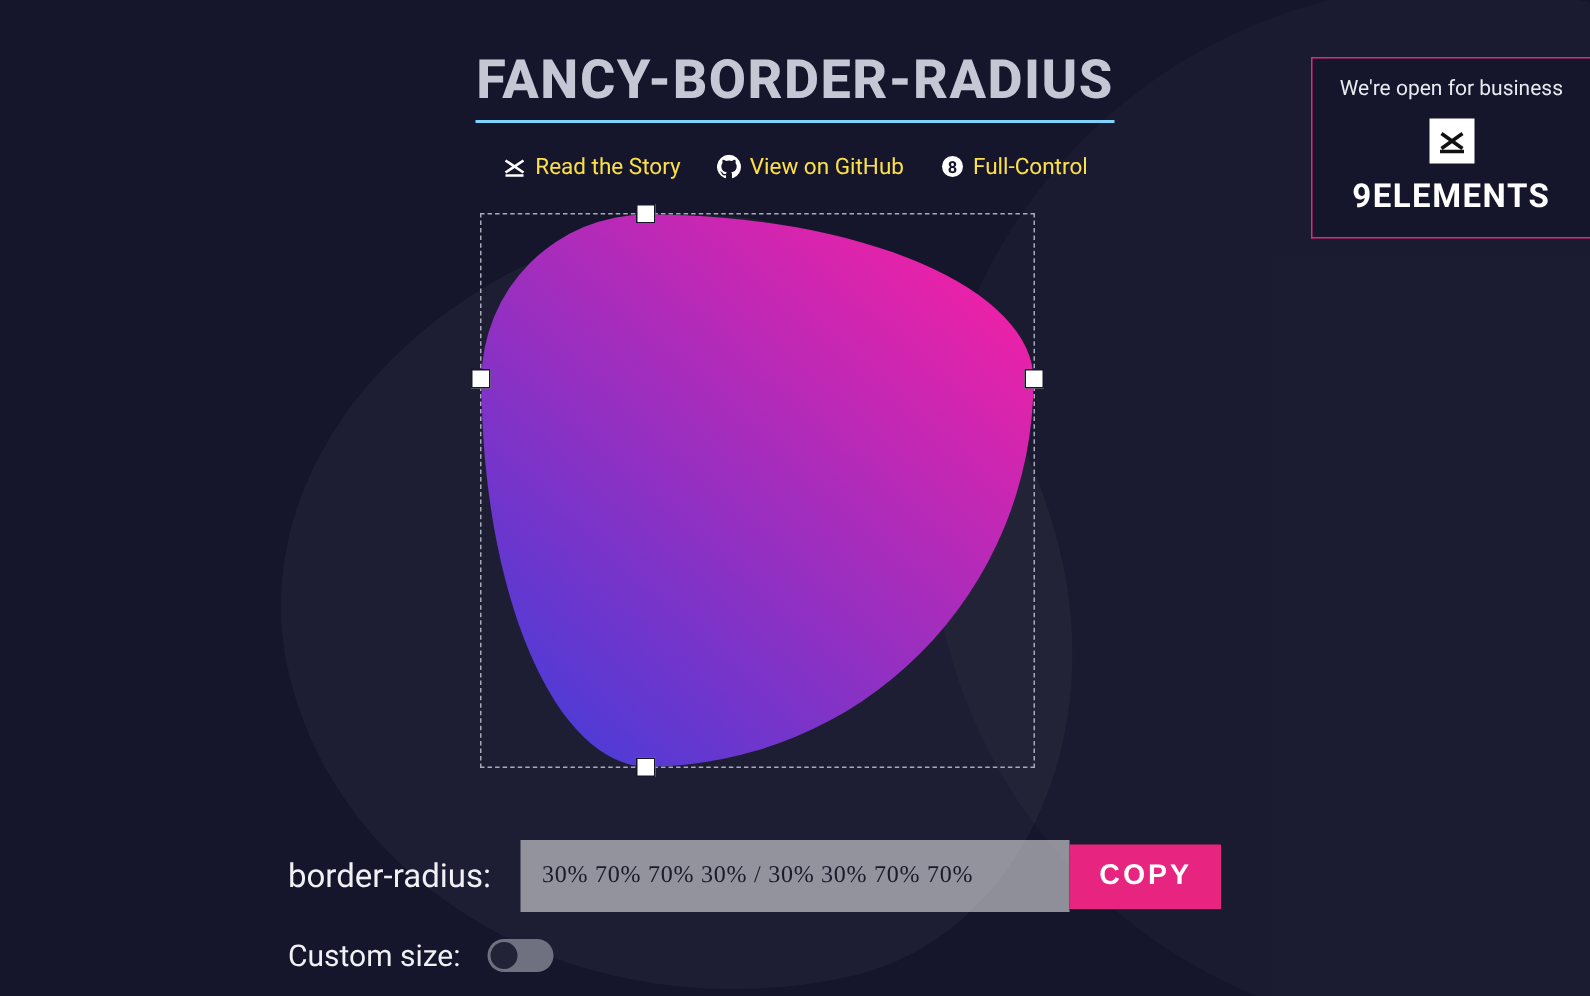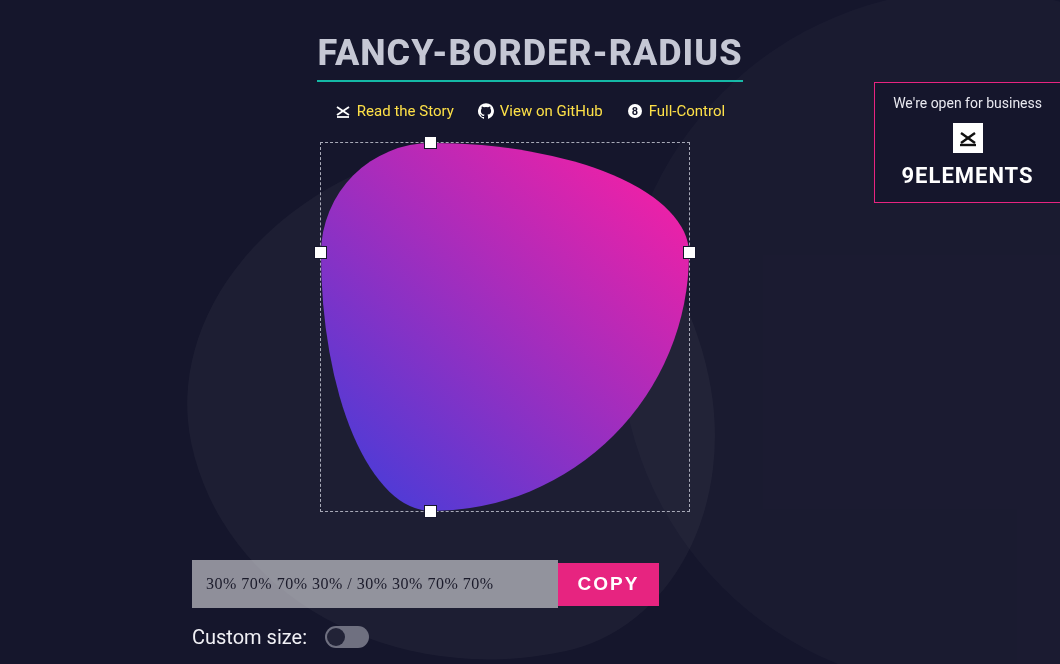--- a/index.html
+++ b/index.html
@@ -38,21 +38,20 @@
   .promo {
     position: absolute;
     top: 38px;
     right: 0;
     border: 1px solid #e72480;
     border-right: none;
     padding: 12px 18px 14px 18px;
     text-align: center;
     background: rgba(21,22,44,0.9);
     z-index: 10;
-    margin-top: 44px;
   }
   .promo-text {
     font-size: 14px;
     color: #e9e9f0;
     margin-bottom: 12px;
   }
   .promo-logo {
     display: flex;
     align-items: center;
     justify-content: center;
@@ -79,21 +78,21 @@
   .title {
     text-align: center;
     padding-top: 32px;
   }
   .title h1 {
     display: inline-block;
     font-size: 36px;
     font-weight: 800;
     letter-spacing: 1px;
     color: #c5c7d4;
-    border-bottom: 2px solid #14b8a6;
+    border-bottom: 2px solid #7dd3fc;
     padding-bottom: 6px;
   }
 
   
   .links {
     display: flex;
     justify-content: center;
     gap: 24px;
     margin-top: 20px;
     font-size: 15px;
@@ -264,20 +263,21 @@
 
 <div class="editor">
   <div class="shape"></div>
   <div class="handle h-top"></div>
   <div class="handle h-left"></div>
   <div class="handle h-right"></div>
   <div class="handle h-bottom"></div>
 </div>
 
 <div class="output">
+  <div class="output-label">border-radius:</div>
   <input class="output-input" type="text" readonly="" value="30% 70% 70% 30% / 30% 30% 70% 70%" style="">
   <button class="output-copy">COPY</button>
 </div>
 
 <div class="customsize">
   <div class="customsize-label">Custom size:</div>
   <div class="toggle">
     <div class="toggle-knob"></div>
   </div>
 </div>

